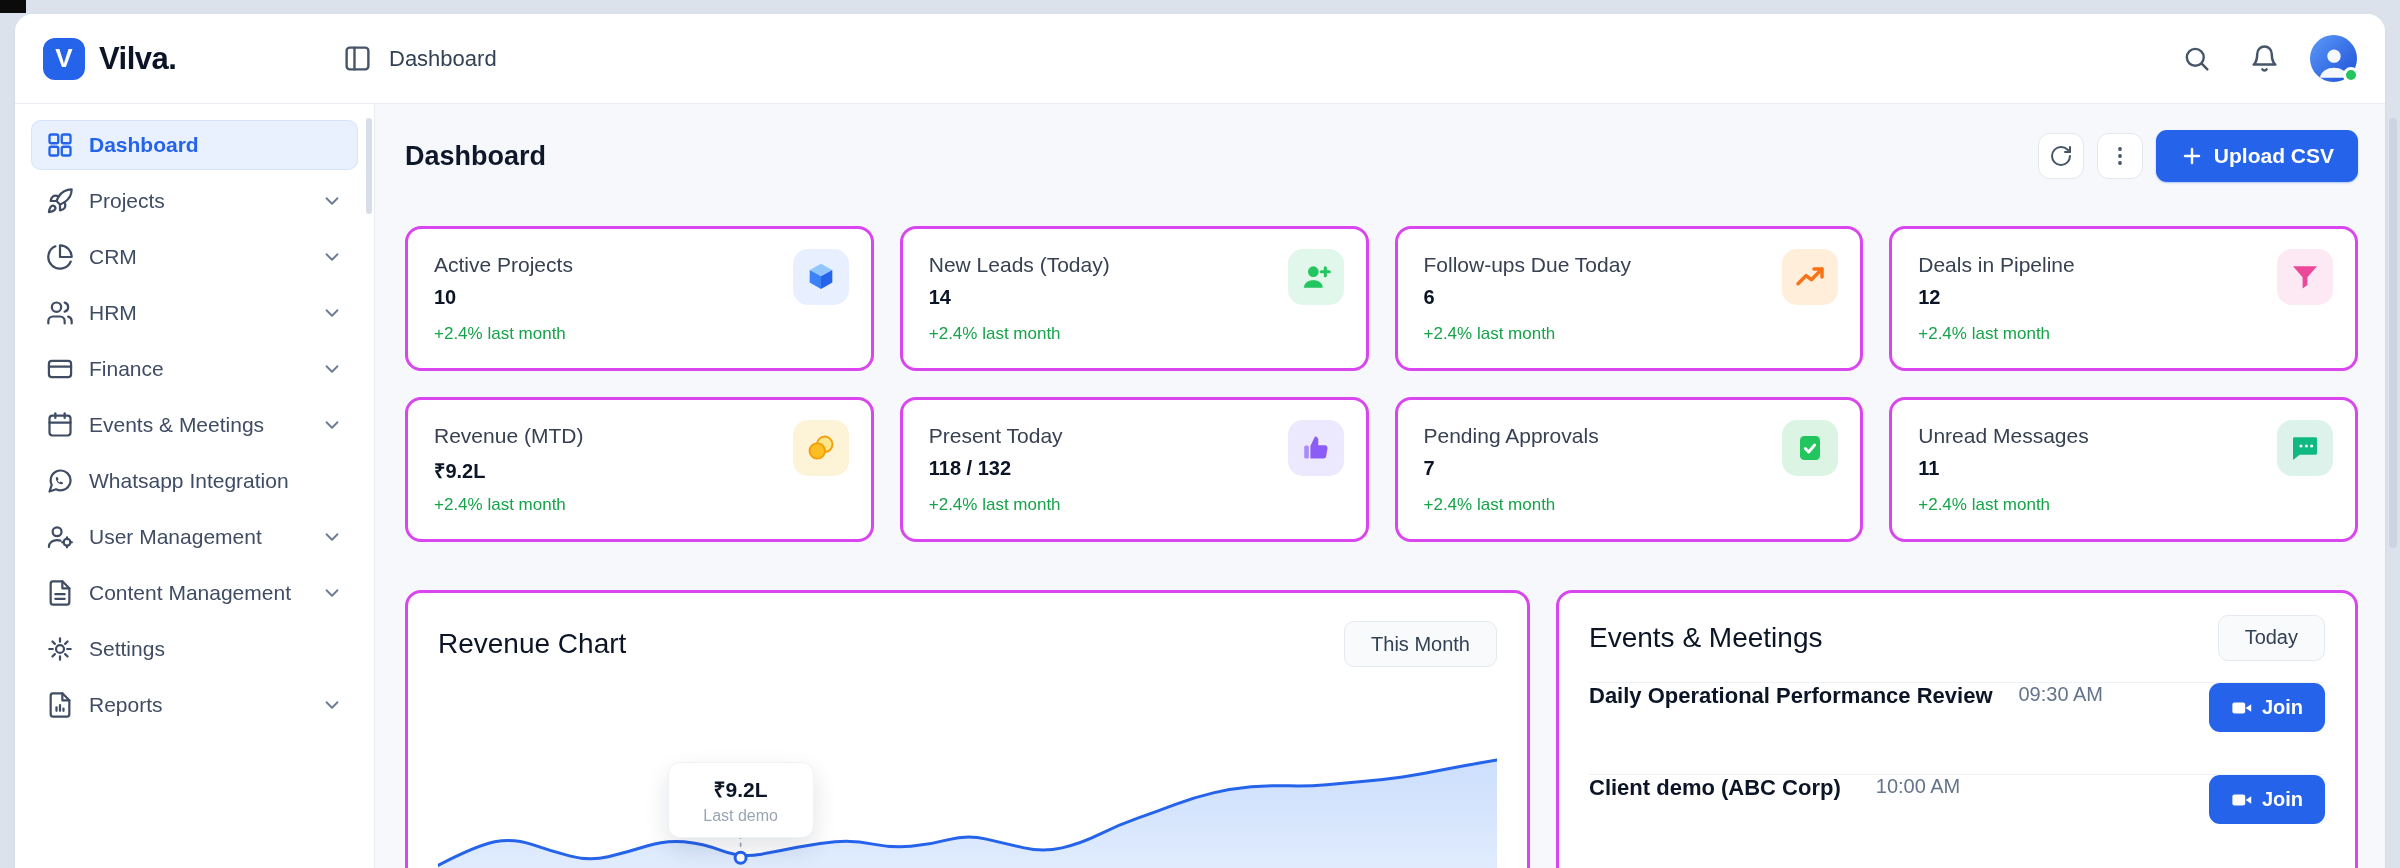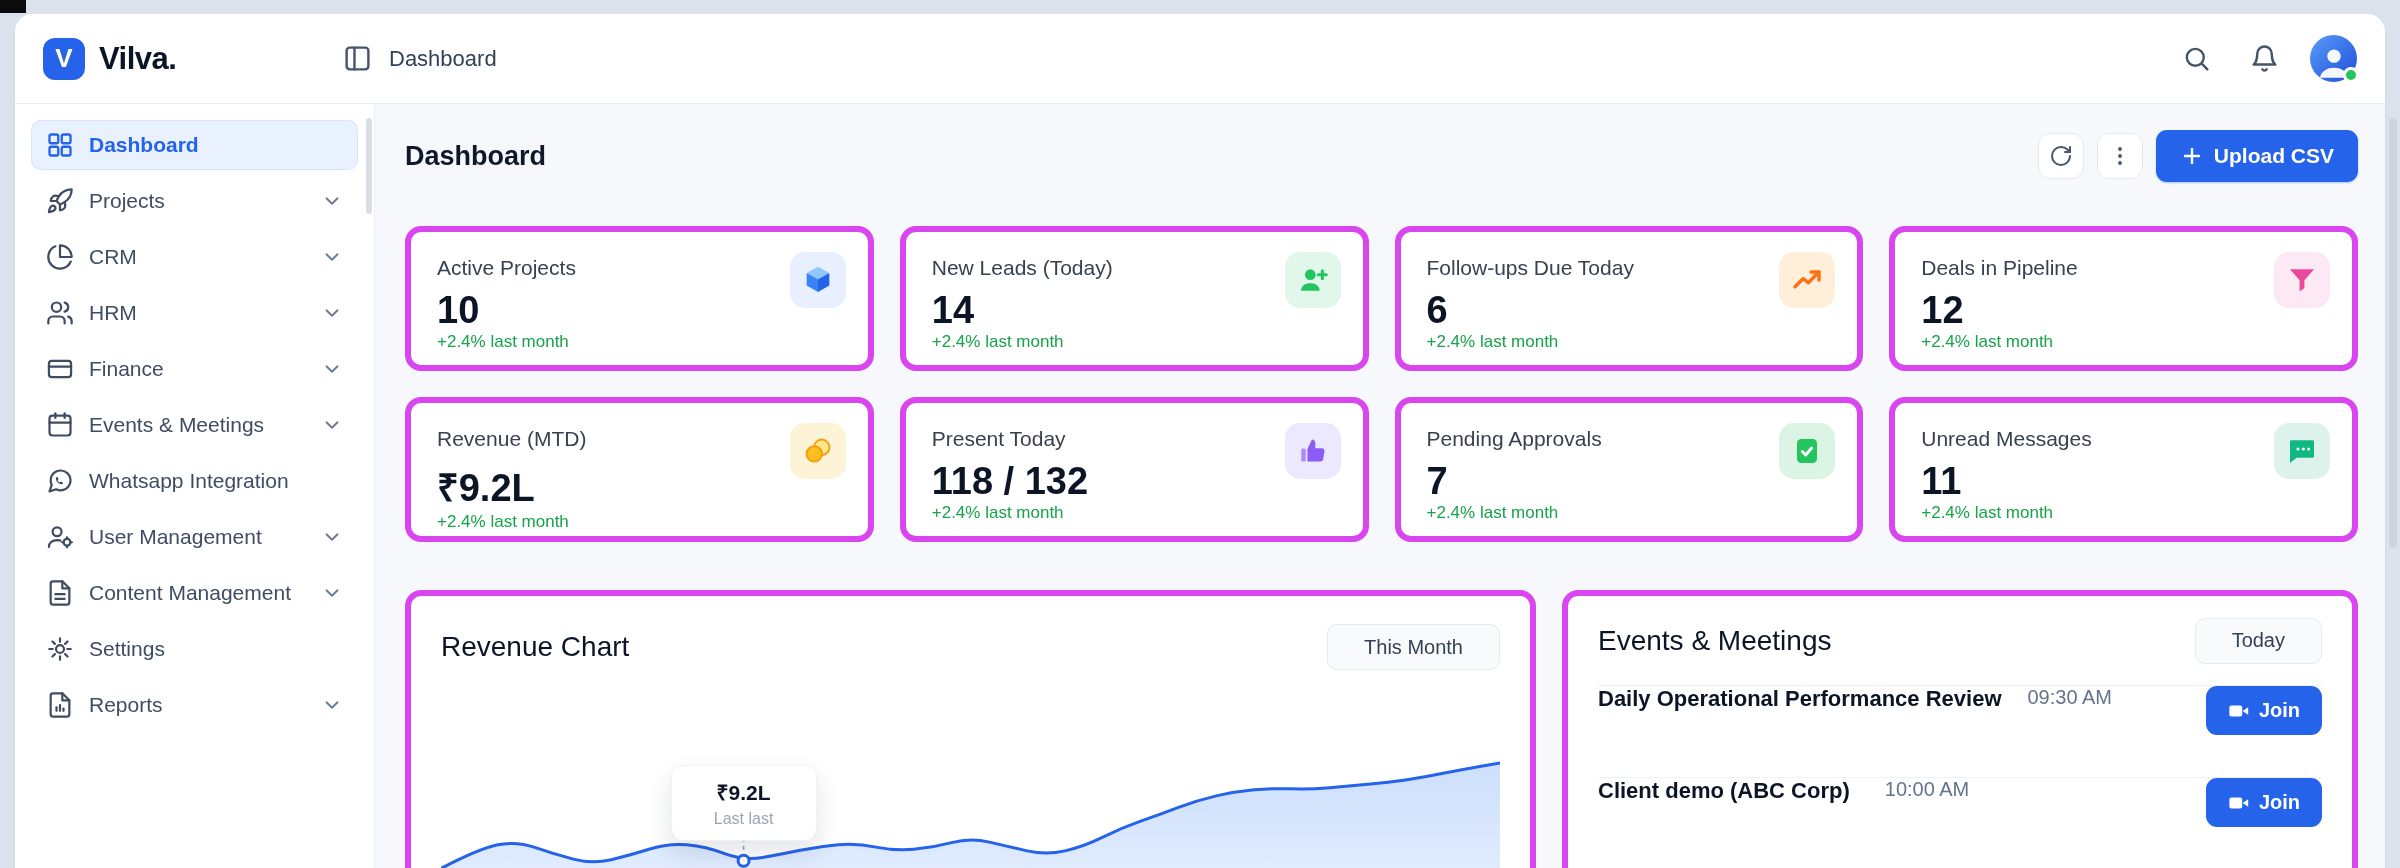--- a/index.html
+++ b/index.html
@@ -47,40 +47,40 @@
   .main { flex:1; background:#f6f8fb; padding:26px 27px 0 30px; overflow:hidden; }
   .main-header { display:flex; align-items:center; justify-content:space-between; margin-bottom:44px; }
   .page-title { font-size:27px; font-weight:700; color:#0f172a; }
   .actions { display:flex; align-items:center; gap:13px; }
   .icon-btn.bordered { width:46px; height:46px; border-radius:12px; background:#fff; border:1px solid #e3e8ef; }
   .icon-btn.bordered svg { width:24px; height:24px; }
   .primary-btn { display:flex; align-items:center; gap:10px; height:52px; padding:0 24px; border:none; border-radius:11px; background:#2563eb; color:#fff; font-size:21px; font-weight:600; cursor:pointer; font-family:inherit; box-shadow:0 1px 2px rgba(37,99,235,.35); }
   .primary-btn svg { width:24px; height:24px; }
 
   
-  .card { background:#fff; border:6px solid #d946ef; border-radius:16px; }
+  .card { background:#fff; border:3px solid #d946ef; border-radius:16px; }
   .stats-grid { display:grid; grid-template-columns:repeat(4,1fr); gap:26px; }
   .stat-card { position:relative; height:145px; padding:24px 26px; display:flex; flex-direction:column; justify-content:space-between; }
   .stat-label { font-size:21px; color:#374151; font-weight:500; }
-  .stat-value { font-size:38px; font-weight:700; color:#0b1526; margin-top:9px; }
+  .stat-value { font-size:20px; font-weight:700; color:#0b1526; margin-top:9px; }
   .stat-change { font-size:17px; color:#16a34a; font-weight:500; }
   .stat-icon { position:absolute; top:20px; right:22px; width:56px; height:56px; border-radius:15px; display:flex; align-items:center; justify-content:center; }
   .stat-icon svg { width:32px; height:32px; }
   .bg-blue{background:#e8efff;} .bg-green{background:#e2f7eb;} .bg-orange{background:#ffeeda;} .bg-pink{background:#fce9f4;}
   .bg-yellow{background:#fdf3d7;} .bg-purple{background:#ece8fd;} .bg-green2{background:#dcf4e4;} .bg-mint{background:#dcf2ea;}
 
   
   .bottom-row { display:flex; gap:26px; margin-top:48px; }
   .chart-card { flex:1.378; height:620px; padding:28px 30px; }
   .events-card { flex:1; height:620px; padding:0 30px; }
   .card-head { display:flex; align-items:center; justify-content:space-between; }
   .chart-card .card-head { margin-bottom:24px; }
   .events-card .card-head { height:90px; border-bottom:1px solid #eef1f6; }
   .card-title { font-size:28px; font-weight:400; color:#0b1526; }
-  .pill-btn { height:46px; padding:0 36px; border-radius:10px; border:1px solid #e5eaf0; background:#f8fafc; color:#334155; font-size:20px; font-weight:500; cursor:pointer; font-family:inherit; }
+  .pill-btn { height:46px; padding:0 26px; border-radius:10px; border:1px solid #e5eaf0; background:#f8fafc; color:#334155; font-size:20px; font-weight:500; cursor:pointer; font-family:inherit; }
 
   .chart-wrap { position:relative; height:340px; }
   .tooltip { position:absolute; transform:translateX(-50%); width:146px; background:#fff; border:1px solid #eef1f6; border-radius:12px; box-shadow:0 10px 25px rgba(15,23,42,.12); padding:12px 10px; text-align:center; z-index:2; }
   .tt-value { font-size:21px; font-weight:700; color:#0b1526; }
   .tt-label { font-size:16px; color:#9aa5b4; margin-top:4px; }
 
   .event-row { display:flex; gap:26px; height:92px; border-bottom:1px solid #eef1f6; }
   .event-row:last-child { border-bottom:none;gap:35px; }
   .event-title { font-size:22px; font-weight:600; color:#0b1526; white-space:nowrap; }
   .event-time { font-size:20px; color:#64748b; white-space:nowrap; }
@@ -474,21 +474,21 @@
                     <stop offset="1" stop-color="rgba(59,130,246,0)"></stop>
                   </linearGradient>
                 </defs>
                 <path id="rev-area" fill="url(#revGrad)" stroke="none" d="M 0 174.5 Q 37.8 154.7 56.7 150.8 Q 75.6 147 94.5 153.6 Q 113.5 160.2 132.4 165.1 Q 151.3 170.1 170.2 165.7 Q 189.1 161.3 208.0 155.3 Q 226.9 149.2 245.9 150.8 Q 264.8 152.5 283.7 159.7 Q 302.6 166.8 321.5 163.5 Q 340.4 160.2 359.3 156.3 Q 378.2 152.5 397.1 150.8 Q 416 149.2 434.9 153.1 Q 453.9 156.9 472.8 155.3 Q 491.7 153.6 510.6 148.6 Q 529.5 143.7 548.4 148.1 Q 567.3 152.5 586.2 156.9 Q 605.1 161.3 624.0 156.9 Q 643 152.5 661.9 143.2 Q 680.8 133.8 699.7 127.2 Q 718.6 120.6 737.5 113.4 Q 756.4 106.3 775.3 101.9 Q 794.3 97.5 813.2 95.8 Q 832.1 94.2 851.0 94.8 Q 869.9 95.3 888.8 93.7 Q 907.7 92 926.6 90.3 Q 945.5 88.7 964.5 86.0 Q 983.4 83.2 1002.3 79.3 Q 1021.2 75.5 1040.1 72.2 L 1059 68.9 L 1059 340 L 0 340 Z"></path>
                 <path id="rev-line" fill="none" stroke="#2563eb" stroke-width="3" stroke-linecap="round" d="M 0 174.5 Q 37.8 154.7 56.7 150.8 Q 75.6 147 94.5 153.6 Q 113.5 160.2 132.4 165.1 Q 151.3 170.1 170.2 165.7 Q 189.1 161.3 208.0 155.3 Q 226.9 149.2 245.9 150.8 Q 264.8 152.5 283.7 159.7 Q 302.6 166.8 321.5 163.5 Q 340.4 160.2 359.3 156.3 Q 378.2 152.5 397.1 150.8 Q 416 149.2 434.9 153.1 Q 453.9 156.9 472.8 155.3 Q 491.7 153.6 510.6 148.6 Q 529.5 143.7 548.4 148.1 Q 567.3 152.5 586.2 156.9 Q 605.1 161.3 624.0 156.9 Q 643 152.5 661.9 143.2 Q 680.8 133.8 699.7 127.2 Q 718.6 120.6 737.5 113.4 Q 756.4 106.3 775.3 101.9 Q 794.3 97.5 813.2 95.8 Q 832.1 94.2 851.0 94.8 Q 869.9 95.3 888.8 93.7 Q 907.7 92 926.6 90.3 Q 945.5 88.7 964.5 86.0 Q 983.4 83.2 1002.3 79.3 Q 1021.2 75.5 1040.1 72.2 L 1059 68.9"></path>
                 <line id="rev-dash" stroke="#94a3b8" stroke-width="1.6" stroke-dasharray="4 4" x1="302.6" x2="302.6" y1="143.8" y2="159.8"></line>
                 <circle id="rev-dot" r="5.5" fill="#ffffff" stroke="#2563eb" stroke-width="3" cx="302.6" cy="166.8"></circle>
               </svg>
               <div class="tooltip" id="rev-tooltip" style="left: 302.6px; top: 70.8px;">
                 <div class="tt-value">₹9.2L</div>
-                <div class="tt-label">Last last</div>
+                <div class="tt-label">Last demo</div>
               </div>
             </div>
           </div>
 
           <div class="card events-card">
             <div class="card-head">
               <h2 class="card-title">Events &amp; Meetings</h2>
               <button class="pill-btn">Today</button>
             </div>
 

